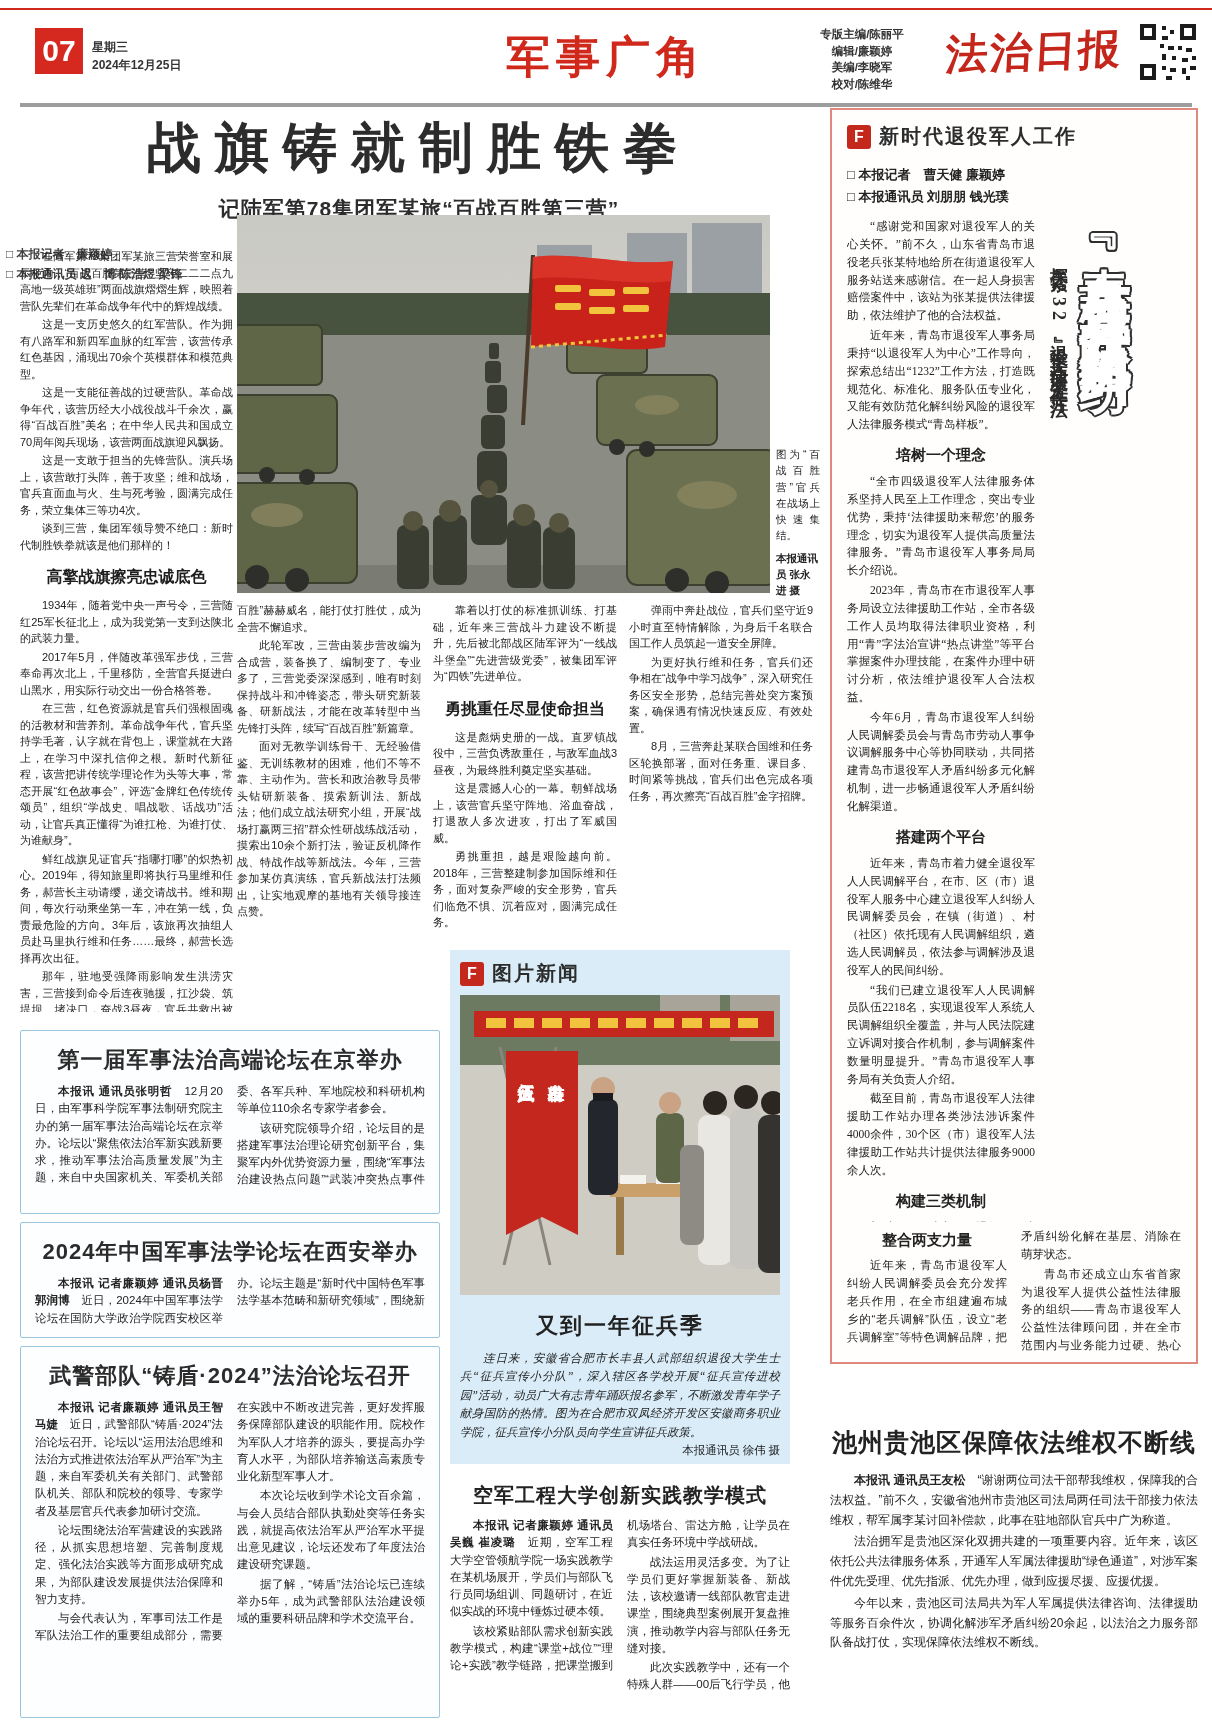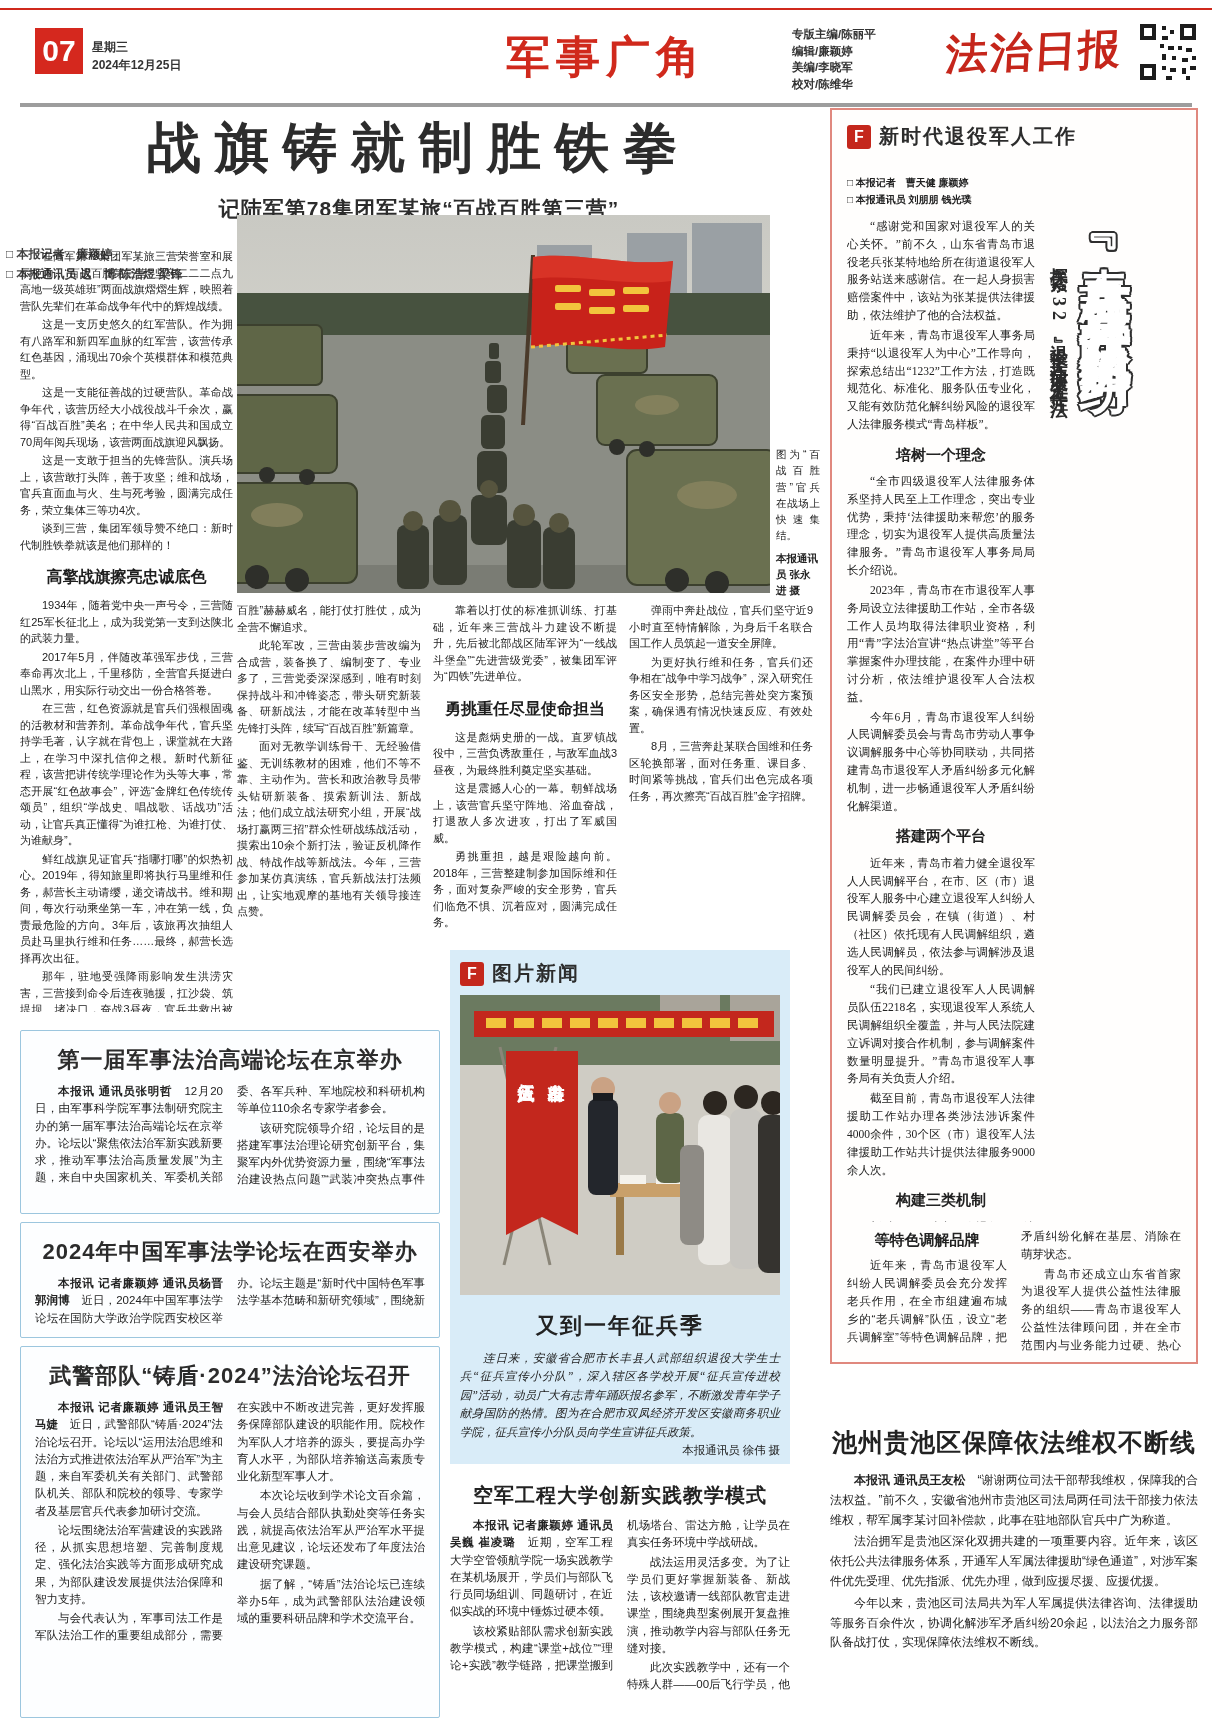--- a/index.html
+++ b/index.html
@@ -11,21 +11,21 @@
   .noindent-first > p:first-child { text-indent:0; }
   b.lead { font-weight:bold; }
 
   
   .top-red-line { top:8px; left:0; right:0; height:2px; background:#d0291c; }
   .pagenum-box { left:35px; top:28px; width:48px; height:46px; background:#d5281e; color:#fff;
     display:flex; align-items:center; justify-content:center; font-size:30px; font-weight:bold; }
   .dateblock { left:92px; top:38px; font-size:12px; font-weight:bold; color:#333; line-height:1.5; }
   .section-title-wrap { left:0; right:0; top:28px; text-align:center; }
   .section-title-wrap span { font-size:44px; font-weight:900; color:#d0291c; letter-spacing:6px; }
-  .credits { right:280px; top:26px; width:140px; text-align:left; font-size:11.5px; line-height:1.45; font-weight:bold; color:#333; }
+  .credits { right:280px; top:26px; width:140px; text-align:center; font-size:11.5px; line-height:1.45; font-weight:bold; color:#333; }
   .masthead { right:90px; top:24px; font-size:42px; font-weight:900; color:#c5261b;
     transform:skewX(-5deg) rotate(-2deg); letter-spacing:2px; font-family:"Liberation Serif", serif; }
   .qr { right:14px; top:22px; width:60px; height:60px; }
   .header-rule { top:103px; left:20px; right:20px; height:4px; background:#9d9d9d; }
 
   
   .main-head-wrap { left:20px; top:112px; width:798px; text-align:center; color:#2c2c2c; }
   .main-head-wrap h1 { font-size:54px; font-weight:900; letter-spacing:14px; }
   .main-sub { font-size:21px; font-weight:bold; margin-top:10px; letter-spacing:1px; }
   .byline { left:6px; top:202px; width:230px; font-size:12px; font-weight:bold; line-height:1.7; color:#404040;margin-top:42px; }
@@ -56,21 +56,21 @@
     font-family:"Liberation Serif", serif; font-style:italic; }
   .pn-credit { text-align:right; font-weight:normal; font-style:normal; font-size:11.5px; margin-top:2px; font-family:"Liberation Serif", serif; }
 
   
   .afeu { left:450px; top:1482px; width:340px; height:232px; overflow:hidden; }
   .afeu h2 { text-align:center; font-size:20px; font-weight:bold; margin-bottom:8px; letter-spacing:1px; }
   .afeu .box-text { height:190px; font-size:11.5px; }
 
   
   .sidebar { left:830px; top:108px; width:368px; height:1256px; border:2px solid #e0887e; background:#fffefd; padding:13px 15px; }
-  .sb-bylines { margin-top:24px; font-size:10px; font-weight:bold; line-height:1.7; }
+  .sb-bylines { margin-top:14px; font-size:13px; font-weight:bold; line-height:1.7; }
   .sb-flex { display:flex; margin-top:10px;font-family:Liberation Serif, serif; }
   .sb-body { width:188px; height:1004px; overflow:hidden; font-size:11.5px; line-height:1.55; }
   .sb-section-head { text-align:center; font-weight:bold; font-size:15px; margin:10px 0 6px; }
   .sb-sub { writing-mode:vertical-rl; font-size:18px; font-weight:bold; letter-spacing:5px; color:#2a2a2a;
     height:560px; margin:36px 2px 0 12px; }
   .sb-headline { writing-mode:vertical-rl; font-size:52px; font-weight:900; line-height:1.15; letter-spacing:8px;
     height:1004px; margin-left:2px; color:#fff;
     text-shadow:-2px 0 #2f2f2f, 2px 0 #2f2f2f, 0 -2px #2f2f2f, 0 2px #2f2f2f,
       -1.5px -1.5px #2f2f2f, 1.5px -1.5px #2f2f2f, -1.5px 1.5px #2f2f2f, 1.5px 1.5px #2f2f2f; }
   .sb-strip { margin-top:6px; column-count:2; column-gap:14px; height:128px; overflow:hidden; font-size:11.5px; line-height:1.55; }
@@ -407,21 +407,21 @@
           </div>
         <div class="sb-section-head">构建三类机制</div>
         <div>
             <p class="para">新时代如何建立健全退役军人法律服务三类工作机制，探索打造平台功能完善、体制机制健全、队伍素质优良的退役军人法律服务工作格局？</p>
           </div>
       </div>
       <div class="sb-sub">探索『1232』退役军人法律服务工作方法</div>
       <div class="sb-headline">『青岛模式』有效防范化解纠纷</div>
     </div>
     <div class="sb-strip">
-      <div class="sb-section-head">等特色调解品牌</div>
+      <div class="sb-section-head">整合两支力量</div>
       <div>
           <p class="para">近年来，青岛市退役军人纠纷人民调解委员会充分发挥老兵作用，在全市组建遍布城乡的“老兵调解”队伍，设立“老兵调解室”等特色调解品牌，把矛盾纠纷化解在基层、消除在萌芽状态。</p>
           <p class="para">青岛市还成立山东省首家为退役军人提供公益性法律服务的组织——青岛市退役军人公益性法律顾问团，并在全市范围内与业务能力过硬、热心退役军人公益事业的13家律师事务所签订《公益性法律服务合作协议》，拓宽帮扶渠道，更好地满足广大退役军人法律服务需求。截至目前，公益性法律顾问团共计为退役军人挽回经济损失500余万元。</p>
         </div>
     </div>
   </div>
 
   <div class="abs chizhou">
     <h2>池州贵池区保障依法维权不断线</h2>
     <div class="txt">

